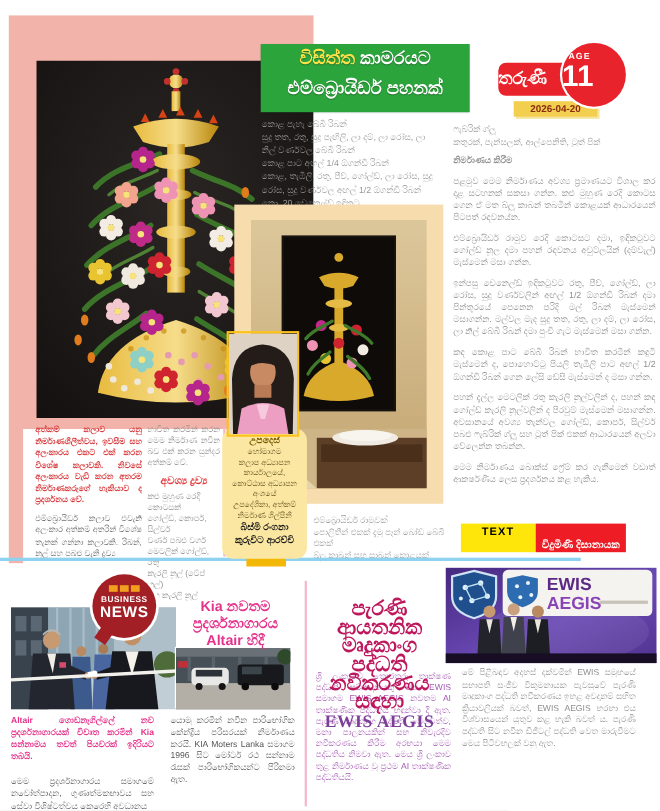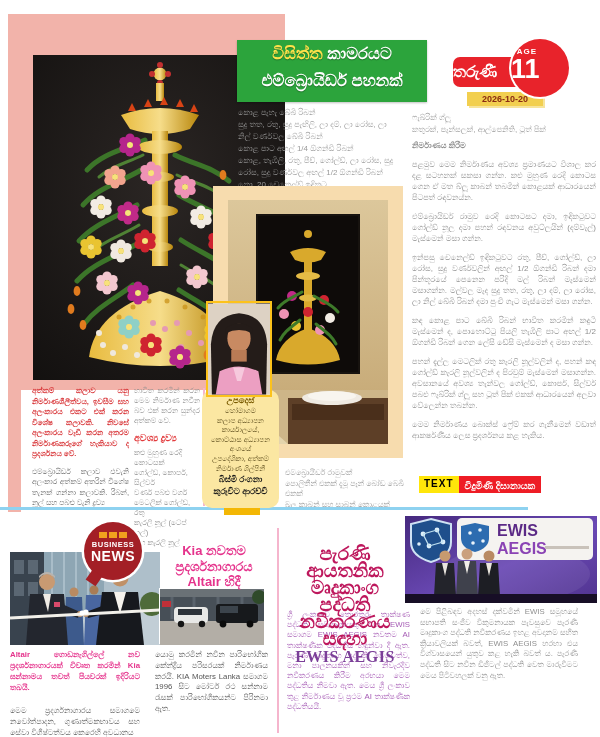--- a/index.html
+++ b/index.html
@@ -32,21 +32,21 @@
              box-shadow:2px 2px 0 #f7e49b}
 
   
   .t-sm{font-size:8px;line-height:11.5px;color:#9a9a9a}
   .t-sm div{display:block}
   .materials-note{left:412px;top:112px;width:182px}
   .materials-list{left:238px;top:107px;width:174px}
   .materials-list div{line-height:12px}
 
   .right-col{left:412px;top:140px;width:184px}
-  .h-red{color:#e23b3d;font-weight:bold;font-size:9.5px;margin:0 0 4px 0}
+  .h-red{color:#e23b3d;font-weight:bold;font-size:9.5px;margin:0 0 4px 12px}
   .right-col p{margin:0 0 8px 0;font-size:8px;line-height:11px;color:#8f8f8f;text-align:justify}
 
   .intro-col1{left:32px;top:386px;width:97px}
   .intro-lead{color:#d93a3d;font-weight:bold;font-size:7.5px;line-height:10.5px;text-align:justify}
   .intro-body{color:#666;font-size:7.5px;line-height:10.5px;margin-top:7px;text-align:justify}
   .intro-col2{left:134px;top:386px;width:66px}
   .intro-col2 .body{color:#8f8f8f;font-size:7.5px;line-height:10px;text-align:justify}
   .mat2-list{margin-top:3px}
   .mat2-list div{color:#8f8f8f;font-size:7.5px;line-height:10px}
   .pink-vline1{left:203px;top:388px;width:2px;height:118px;background:#f5b5cd}
@@ -57,22 +57,22 @@
   .advisor-bubble .hd{font-size:8.5px;font-weight:bold;color:#7a5b00;line-height:11px}
   .advisor-bubble .ln div{font-size:7.2px;color:#5a4a1a;line-height:9.6px}
   .advisor-bubble .nm{font-size:8.5px;font-weight:bold;color:#1a1a1a;line-height:11px;margin-top:1px}
   .bubble-tab{left:224px;top:506px;width:36px;height:9px;background:#f3b705;z-index:4}
   .portrait{left:206px;top:301px;width:66px;height:96px;z-index:6;border:2px solid #fcc21b;box-sizing:border-box}
 
   .caption2{left:285px;top:468px;width:132px}
   .caption2 div{font-size:7.8px;line-height:10.5px;color:#9a9a9a}
 
   .byline{left:419px;top:476px;display:flex;z-index:3}
-  .byline .lab{background:#ffe60a;color:#000;font-weight:bold;font-size:10px;padding:2px 5px;letter-spacing:1px}
-  .byline .nam{background:#ee1c25;color:#fff;font-size:9.5px;font-weight:bold;padding:4px 6px 1px 6px}
+  .byline .lab{background:#ffe60a;color:#000;font-weight:bold;font-size:10px;padding:2px 19px;letter-spacing:1px}
+  .byline .nam{background:#ee1c25;color:#fff;font-size:9.5px;font-weight:bold;padding:14px 6px 1px 6px}
 
   .blue-rule{left:0px;top:507px;width:528px;height:3px;background:#8ed2f0}
 
   
   .biz-badge{left:84px;top:522px;width:58px;height:58px;border-radius:50%;background:#a31f26;
              box-shadow:0 0 0 2.5px #fff;z-index:8;text-align:center;color:#fff}
   .biz-badge .blocks{display:flex;justify-content:center;gap:2px;margin-top:10px}
   .biz-badge .blocks span{width:8px;height:6px;background:#f0a01e;display:block}
   .biz-badge .b1{font-size:7.5px;font-weight:bold;letter-spacing:.5px;line-height:9px;margin-top:2px}
   .biz-badge .b2{font-size:14px;font-weight:bold;line-height:14px;letter-spacing:.5px}
@@ -225,21 +225,21 @@
       <ellipse cx="174" cy="300" rx="3.4" ry="5"></ellipse>
         <ellipse cx="196" cy="296" rx="3.4" ry="5"></ellipse>
     </g>
   </svg>
 
   <div class="abs title-box">
     <div class="l"><span class="accent">විසිත්ත</span><span> කාමරයට</span></div>
     <div class="l">එම්බ්‍රොයිඩර් පහනක්</div>
   </div>
 
-  <div class="abs mast-date">2026-10-20</div>
+  <div class="abs mast-date">2026-04-20</div>
   <div class="abs mast-rect">තරුණී</div>
   <div class="abs mast-circle">
     <div class="pg">PAGE</div>
     <div class="num">11</div>
   </div>
 
   <div class="abs t-sm materials-note">
 
   <div>ෆැබ්රික් ග්ලූ</div>
       <div>කතුරක්, පැන්සලක්, ආල්පෙනිති, ටූත් පික්</div>

